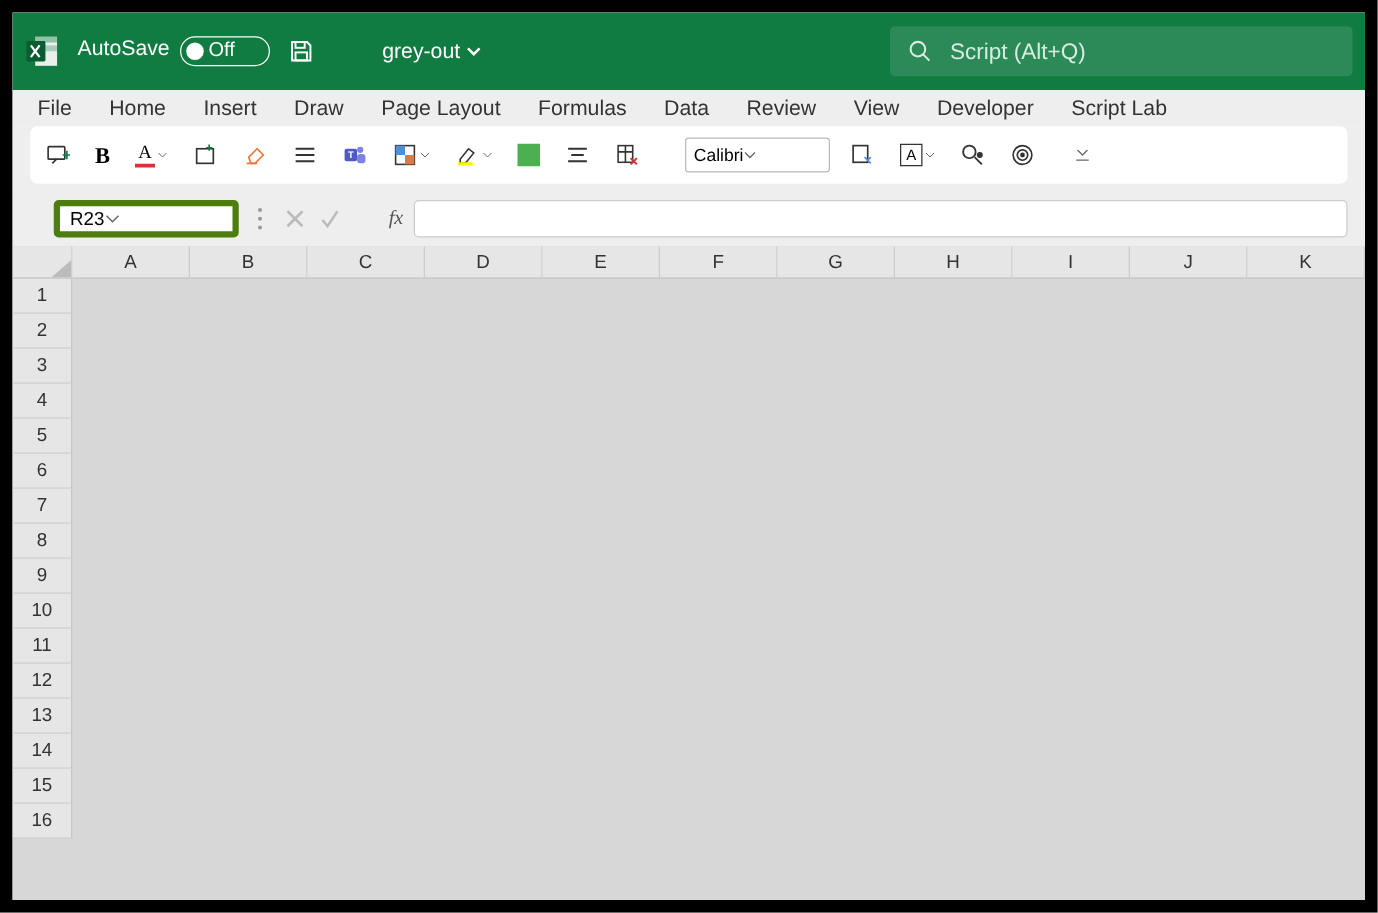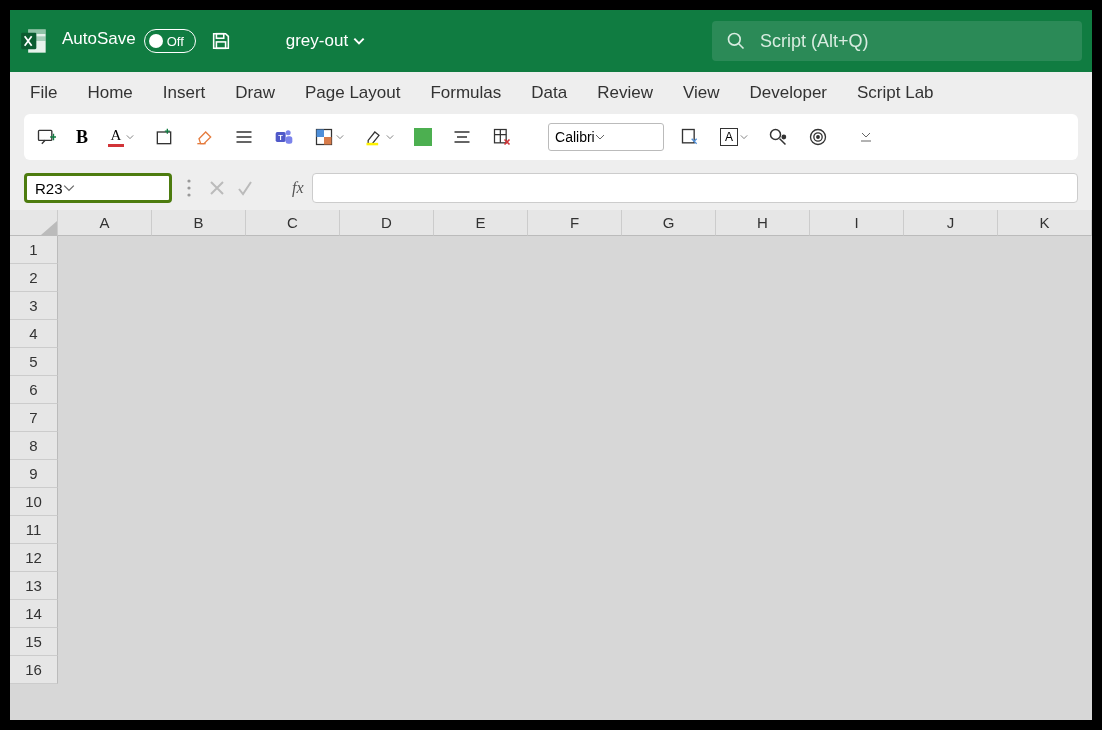--- a/index.html
+++ b/index.html
@@ -3,46 +3,46 @@
 <meta charset="utf-8">
 <style>
 * { margin: 0; padding: 0; box-sizing: border-box; font-family: 'Segoe UI', sans-serif; }
 body { background: #000; width: 1102px; height: 730px; padding: 10px; }
 .app-window { background: #fff; width: 100%; height: 100%; display: flex; flex-direction: column; overflow: hidden; }
 
 
 .title-bar { background: #107c41; height: 62px; display: flex; align-items: center; padding: 0 10px; gap: 14px; color: #fff; }
 .excel-icon { width: 28px; height: 28px; }
 .autosave-wrap { display: flex; align-items: flex-start; gap: 8px; font-size: 17px; }
-.autosave-toggle { width: 52px; height: 24px; border: 1.5px solid #fff; border-radius: 12px; display: flex; align-items: center; padding: 0 4px; gap: 4px; font-size: 13px; cursor: pointer; }
+.autosave-toggle { width: 72px; height: 24px; border: 1.5px solid #fff; border-radius: 12px; display: flex; align-items: center; padding: 0 4px; gap: 4px; font-size: 16px; cursor: pointer; }
 .toggle-knob { width: 14px; height: 14px; background: #fff; border-radius: 50%; }
 .save-icon { width: 22px; height: 22px; cursor: pointer; }
 .file-name { display: flex; align-items: center; gap: 4px; font-size: 17px; margin-left: 40px; cursor: pointer; }
 .chevron-down { width: 14px; height: 14px; }
 .search-box { margin-left: auto; background: #2b8a57; border-radius: 4px; height: 40px; width: 370px; display: flex; align-items: center; padding: 0 14px; gap: 14px; cursor: text; }
 .search-icon { width: 20px; height: 20px; }
 .search-placeholder { color: #d8ece0; font-size: 18px; }
 
 
-.ribbon-tabs { background: #eeeeee; height: 42px; display: flex; align-items: center; padding: 0 20px; gap: 30px; font-size: 17px; color: #333; }
+.ribbon-tabs { background: #eeeeee; height: 29px; display: flex; align-items: center; padding: 0 20px; gap: 30px; font-size: 17px; color: #333; }
 .ribbon-tab { cursor: pointer; padding: 8px 0; }
 
 
 .toolbar-wrap { background: #eeeeee; padding: 0 14px 10px 14px; }
 .toolbar { background: #fff; border-radius: 6px; height: 46px; display: flex; align-items: center; padding: 0 8px; gap: 12px; }
 .tool-btn { display: flex; align-items: center; justify-content: center; cursor: pointer; padding: 4px; border-radius: 3px; }
 .tool-icon { width: 20px; height: 20px; }
 .bold-b { font-weight: bold; font-size: 18px; font-family: Georgia, serif; }
 .font-color { display: flex; flex-direction: column; align-items: center; }
 .dropdown-caret { width: 8px; height: 8px; margin-left: 2px; }
 .font-select { border: 1px solid #bbb; border-radius: 3px; height: 28px; width: 116px; padding: 0 6px; font-size: 14px; display: flex; align-items: center; cursor: pointer; margin-left: 20px; }
 
 
 .formula-bar { background: #eeeeee; height: 40px; display: flex; align-items: center; padding: 4px 14px 8px 14px; gap: 8px; }
-.name-box { background: #fff; border: 3px solid #4d7c0f; border-radius: 4px; height: 30px; width: 148px; display: flex; align-items: center; justify-content: flex-start; padding: 0 8px; font-size: 15px; cursor: text; }
+.name-box { background: #fff; border: 5px solid #4d7c0f; border-radius: 4px; height: 30px; width: 148px; display: flex; align-items: center; justify-content: flex-start; padding: 0 8px; font-size: 15px; cursor: text; margin-left: 19px; }
 .fbar-btns { display: flex; align-items: center; gap: 10px; color: #999; }
 .fbar-btn { cursor: pointer; width: 18px; height: 18px; }
 .fx-label { font-style: italic; font-family: Georgia, serif; font-size: 16px; color: #555; margin-left: 28px; }
 .formula-input { background: #fff; border: 1px solid #ccc; border-radius: 4px; height: 30px; flex: 1; padding: 0 8px; font-size: 15px; }
 
 
 .grid-area { flex: 1; background: #d7d7d7; overflow: hidden; position: relative; }
 .grid-corner { position: absolute; left: 0; top: 0; width: 48px; height: 26px; background: #e6e6e6; border-right: 1px solid #ccc; border-bottom: 1px solid #bbb; display:flex; align-items:flex-end; justify-content:flex-end; }
 .grid-corner svg { width: 16px; height: 14px; }
 .col-headers { position: absolute; left: 48px; top: 0; right: 0; height: 26px; display: flex; }

